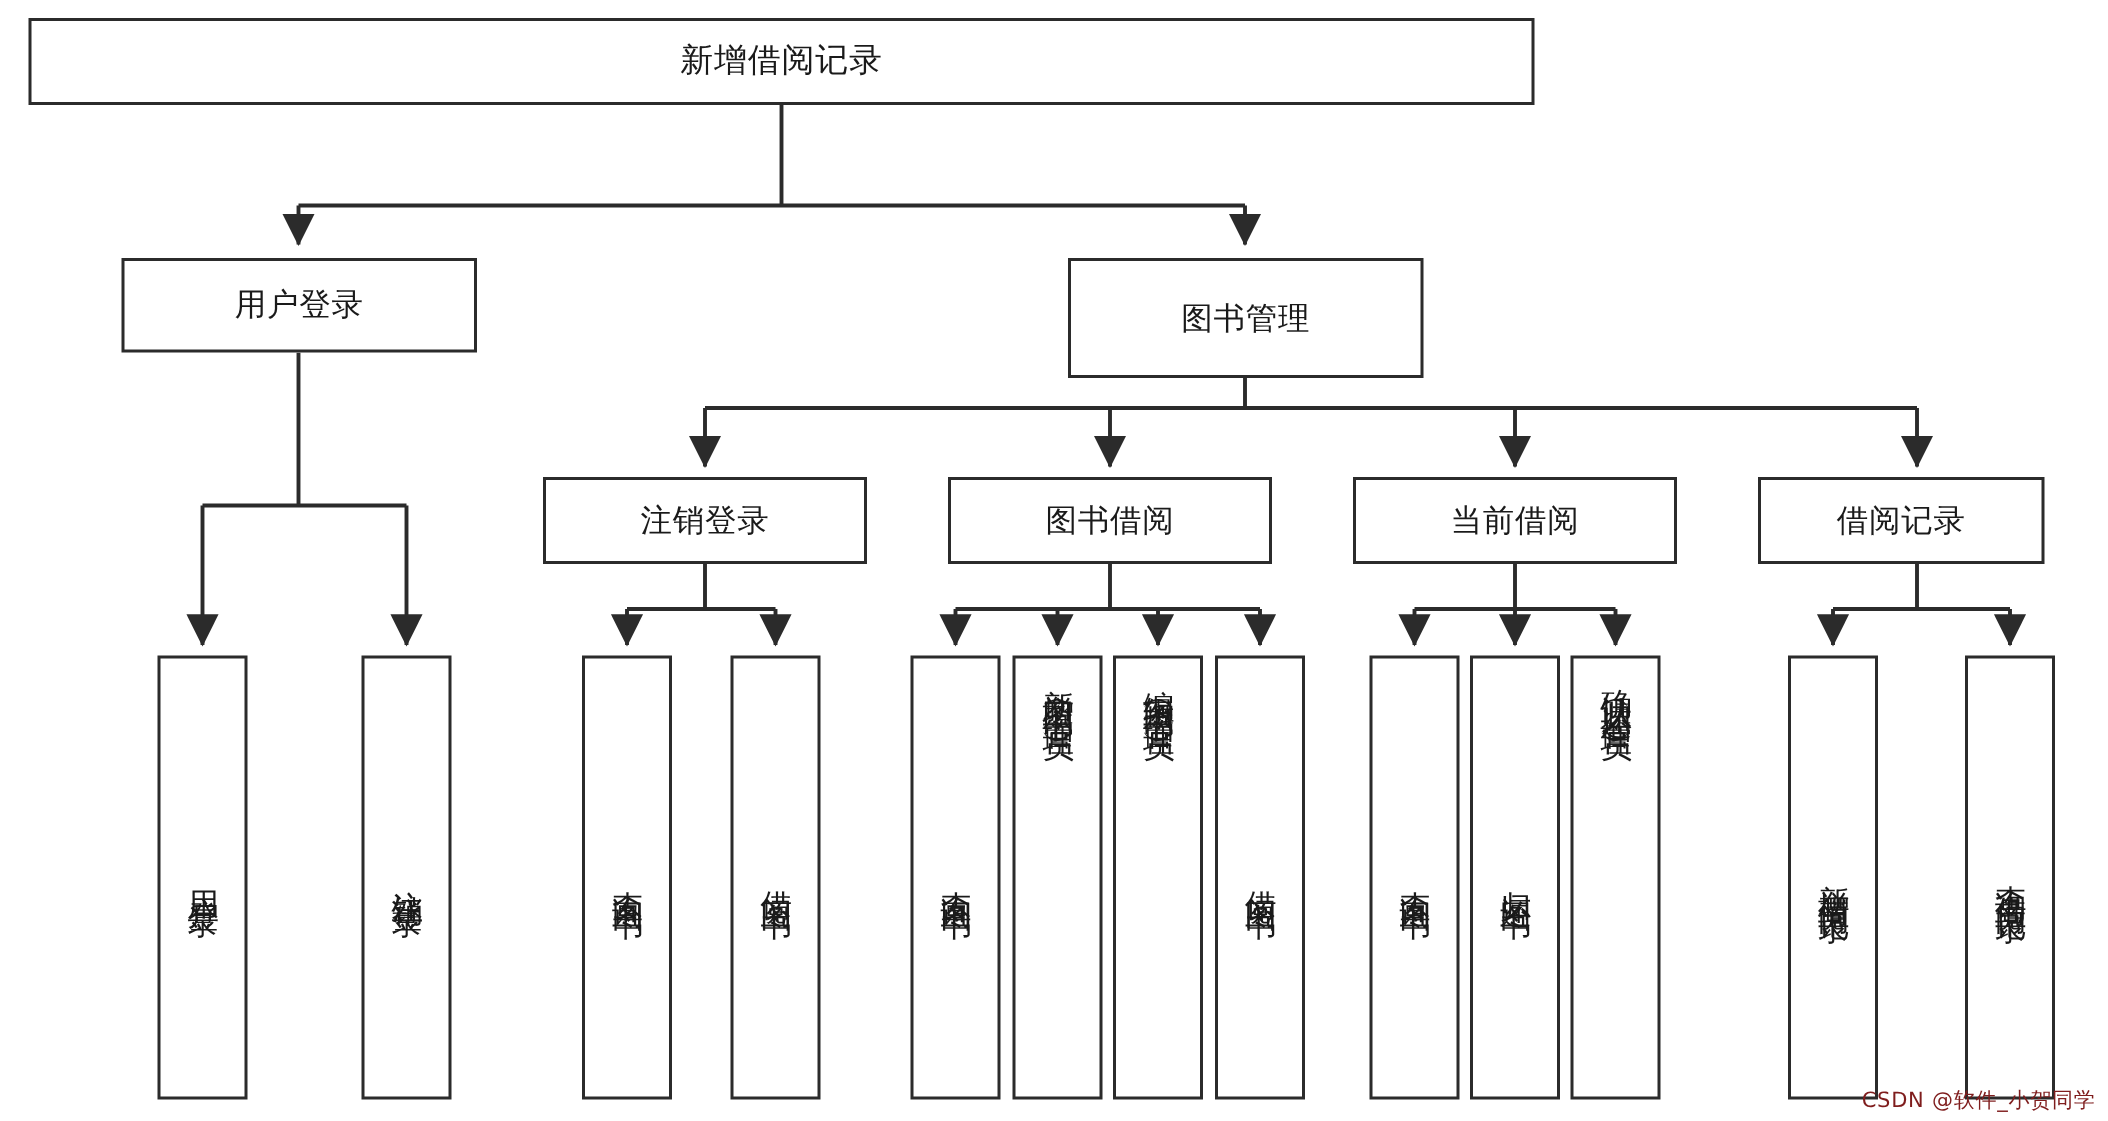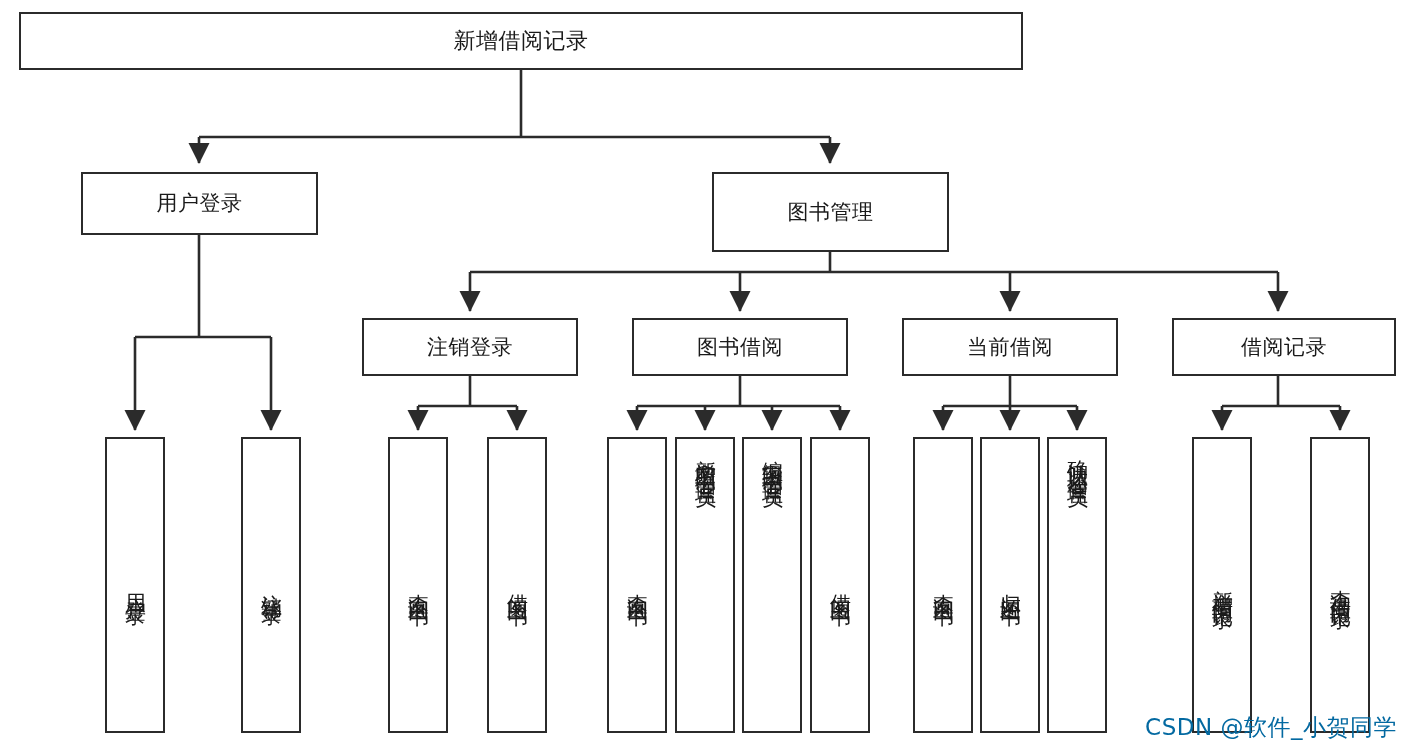--- a/index.html
+++ b/index.html
@@ -67,22 +67,22 @@
     white-space: nowrap;
   }
   .node.v.centered {
     align-items: center;
     padding-top: 0;
   }
   #watermark {
     position: absolute;
     right: 8px;
     bottom: 4px;
-    font-size: 23px;
-    color: #0369a1;
+    font-size: 14px;
+    color: #7f1d1d;
     white-space: nowrap;
     letter-spacing: 0.5px;
   }
 </style>
 </head>
 <body>
 
 <div id="diagram-root">
 
   <svg id="edge-layer" viewBox="0 0 1405 747" width="1405" height="747" xmlns="http://www.w3.org/2000/svg">
@@ -152,21 +152,21 @@
   </div>
 
   <div class="node h" style="left:902px; top:318px; width:216px; height:58px;">
     <span class="node-label">当前借阅</span>
   </div>
 
   <div class="node h" style="left:632px; top:318px; width:216px; height:58px;">
     <span class="node-label">图书借阅</span>
   </div>
 
-  <div class="node h" style="left:1172px; top:318px; width:224px; height:58px;">
+  <div class="node h" style="left:1172px; top:318px; width:191px; height:58px;">
     <span class="node-label">借阅记录</span>
   </div>
 
   <div class="node v centered" style="left:105px; top:437px; width:60px; height:296px;">
     <span class="node-label">用户登录</span>
   </div>
 
   <div class="node v centered" style="left:241px; top:437px; width:60px; height:296px;">
     <span class="node-label">注销登录</span>
   </div>

